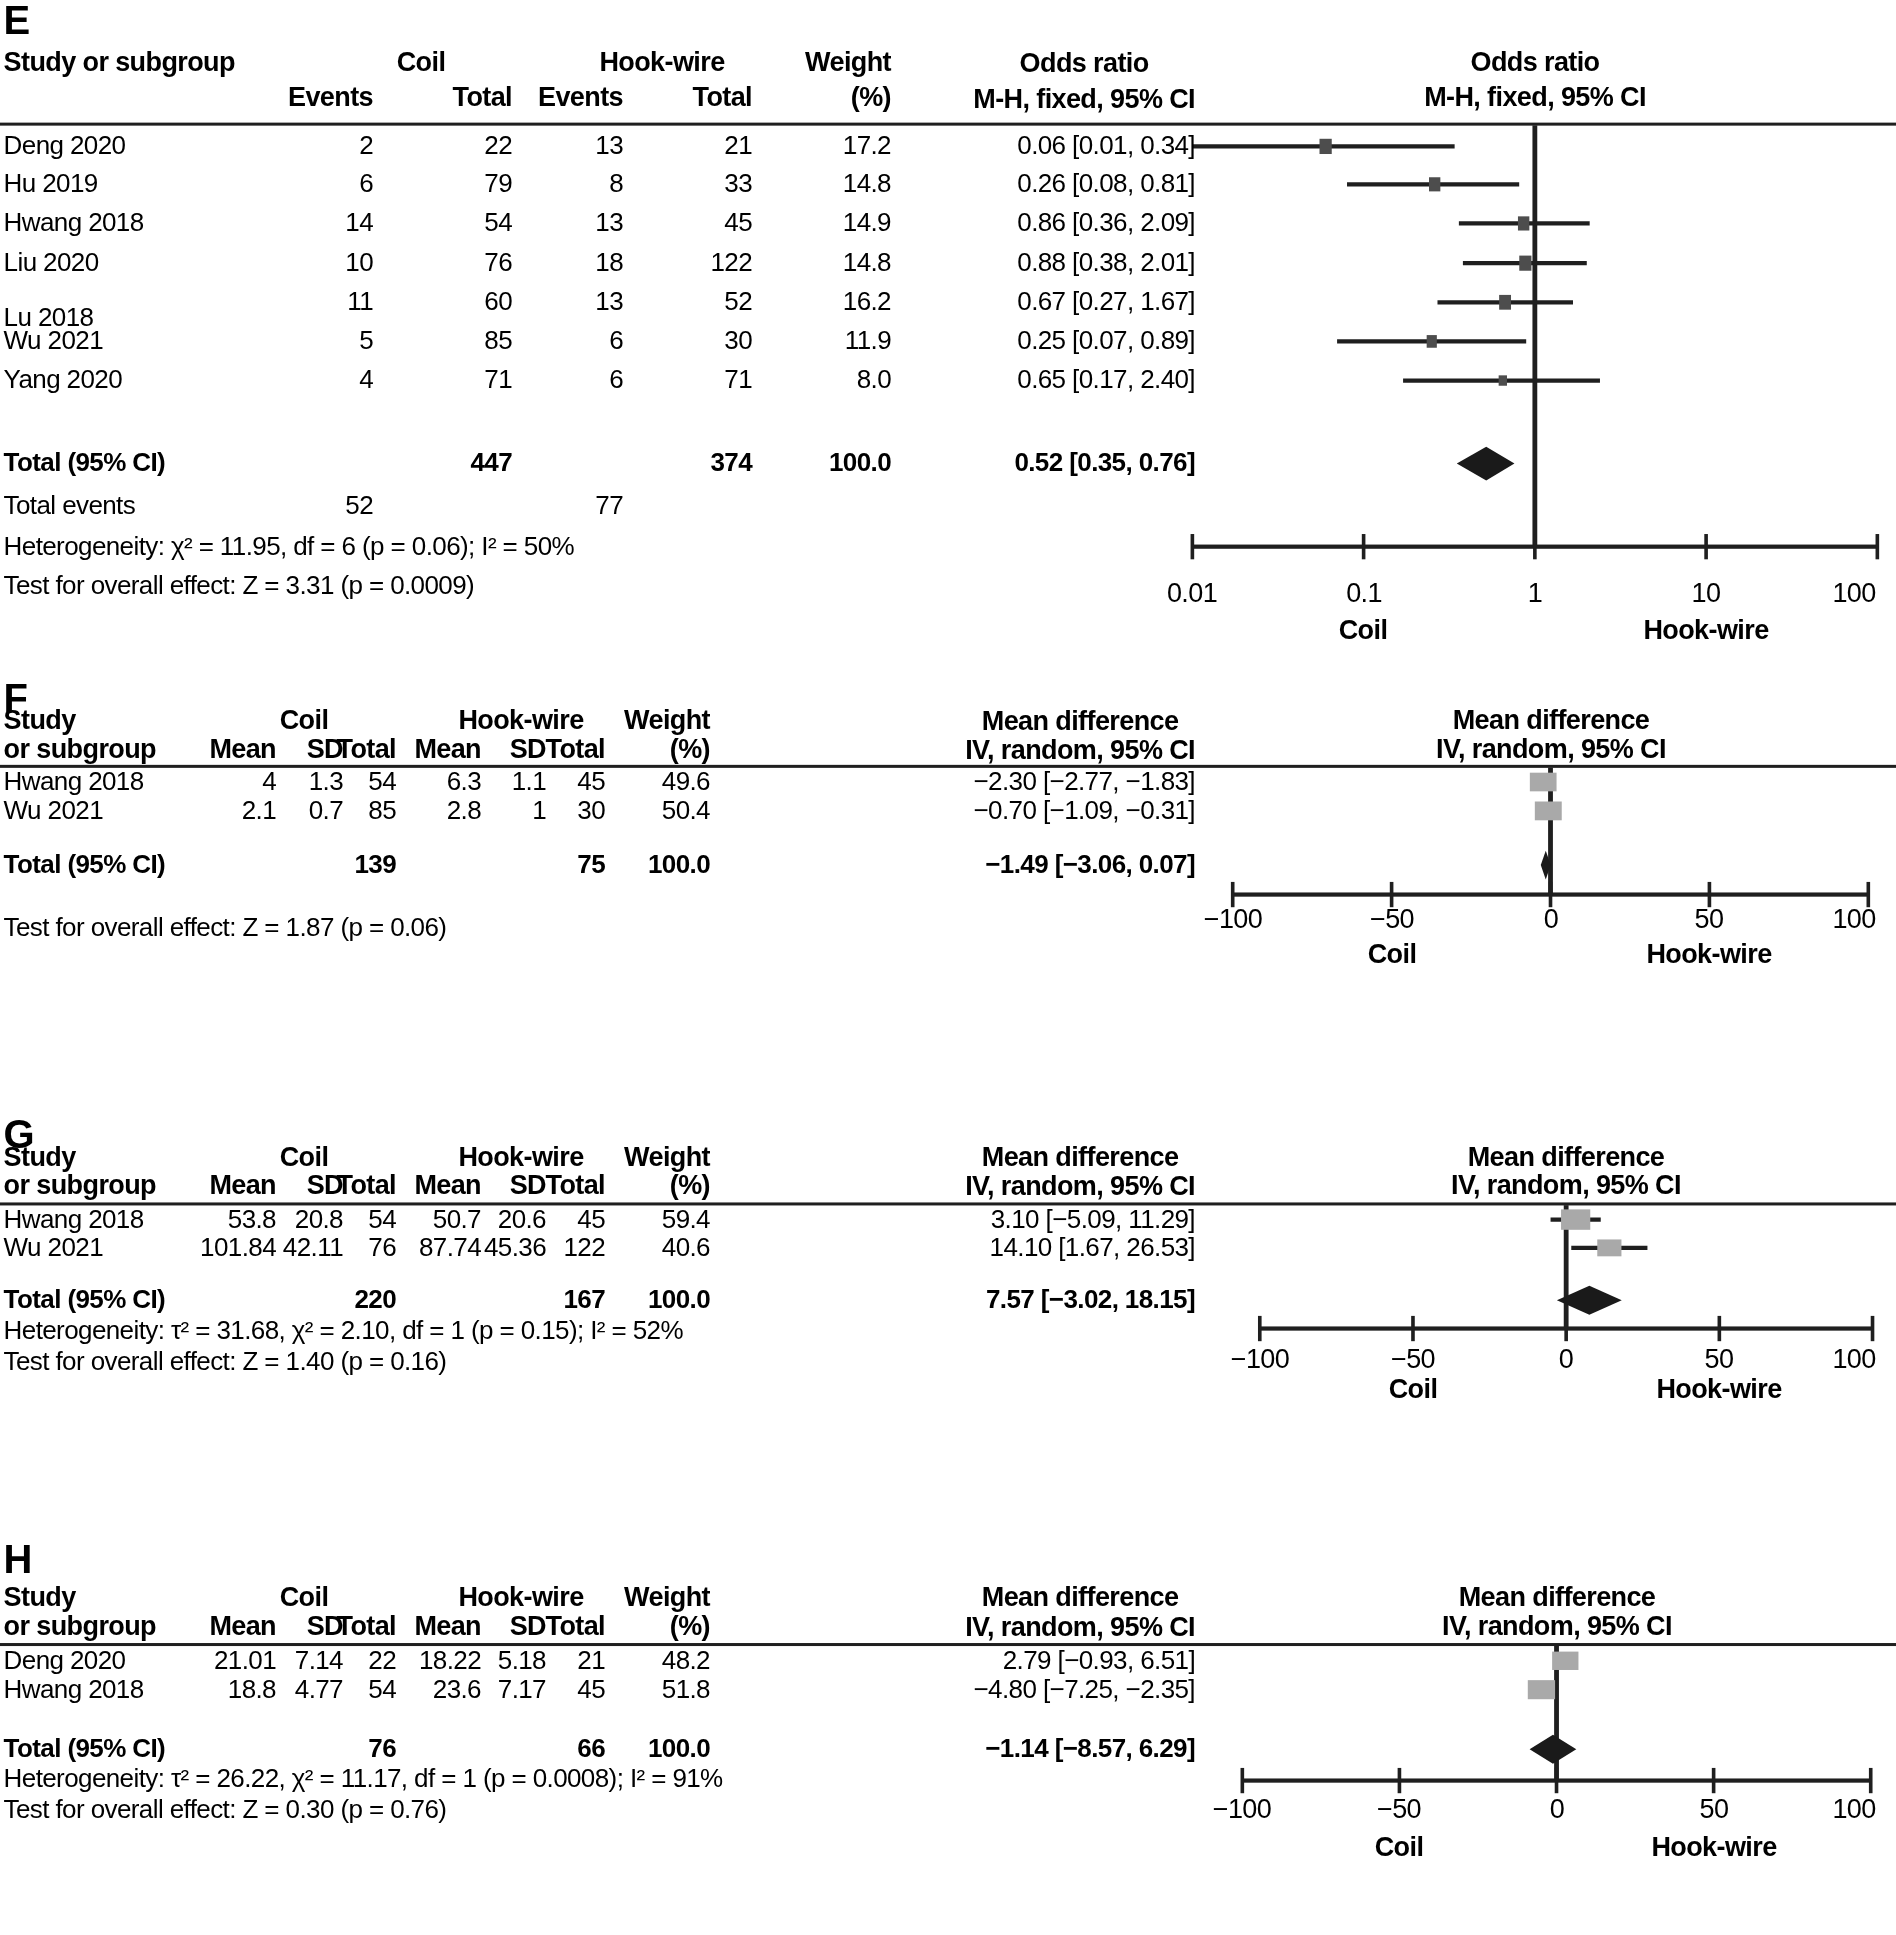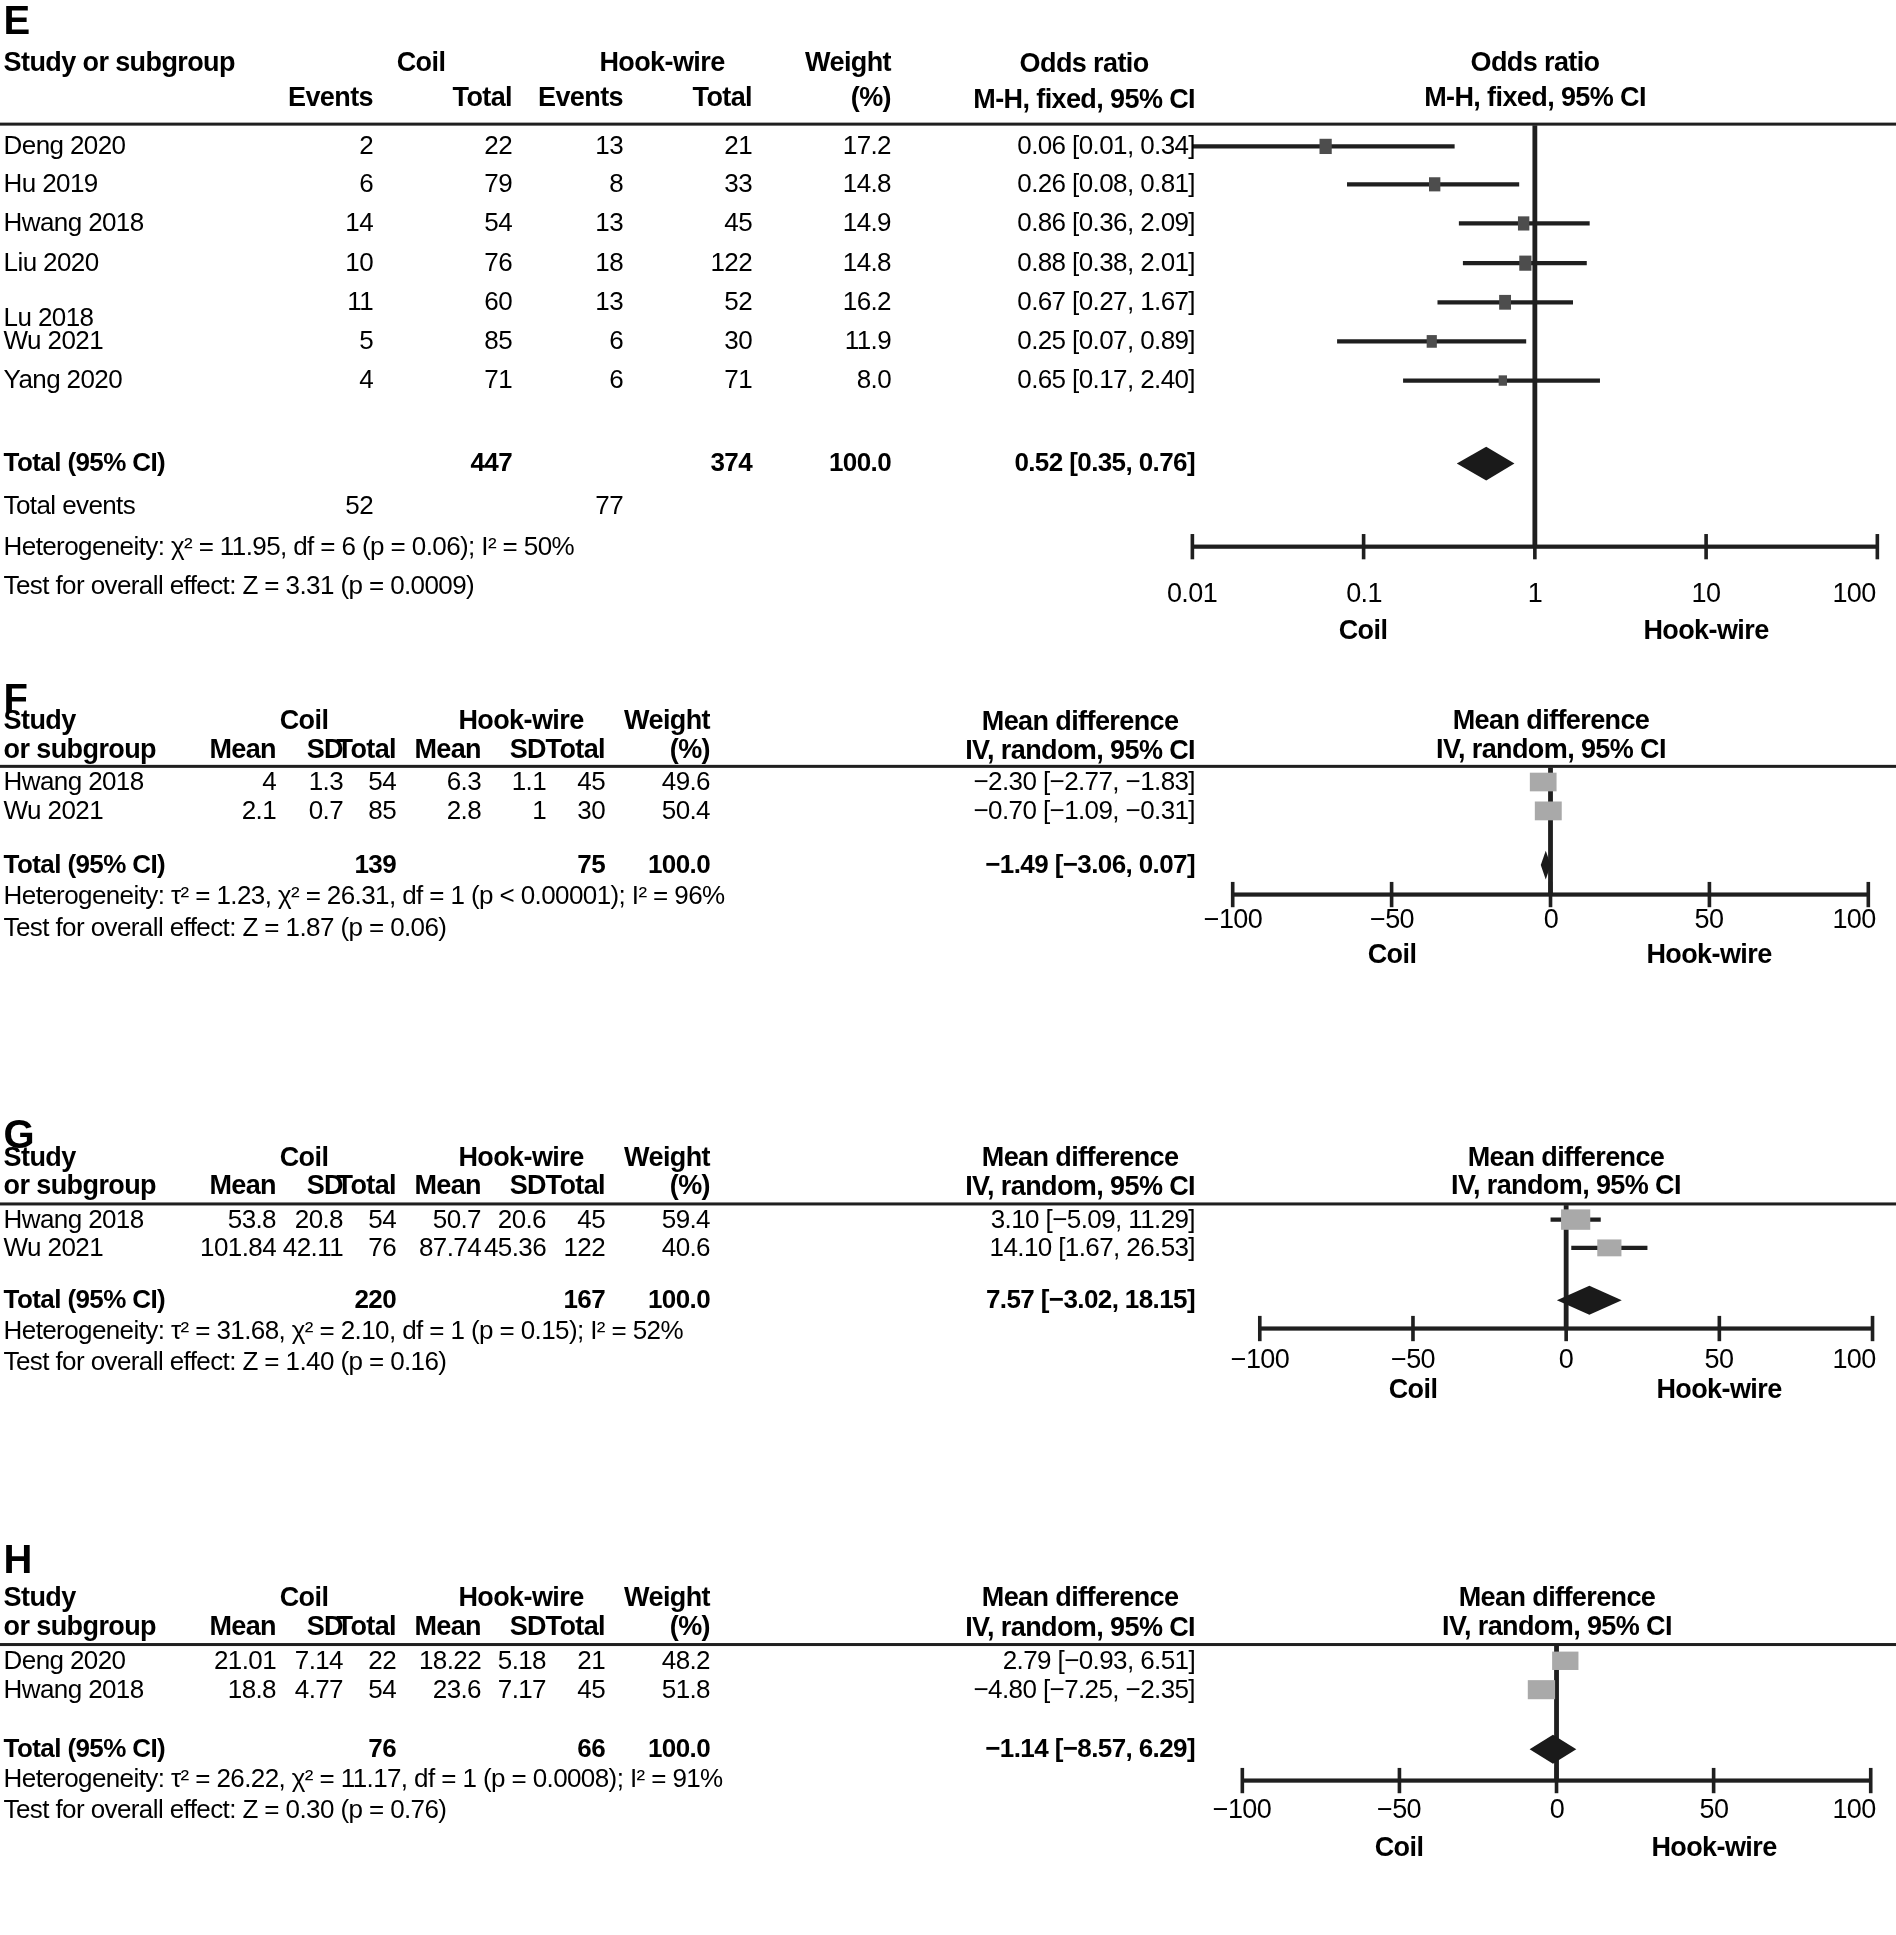--- a/index.html
+++ b/index.html
@@ -198,21 +198,20 @@
     <div class="t" style="top: 811px; right: 1415px; transform: translateY(-52%);">2.8</div>
     <div class="t" style="top: 811px; right: 1350px; transform: translateY(-52%);">1</div>
     <div class="t" style="top: 811px; right: 1291px; transform: translateY(-52%);">30</div>
     <div class="t" style="top: 811px; right: 1186px; transform: translateY(-52%);">50.4</div>
     <div class="t" style="top: 811px; right: 701px; transform: translateY(-52%);">−0.70 [−1.09, −0.31]</div>
     <div class="t b" style="top: 865px; left: 3.6px; transform: translateY(-52%);">Total (95% CI)</div>
     <div class="t b" style="top: 865px; right: 1500px; transform: translateY(-52%);">139</div>
     <div class="t b" style="top: 865px; right: 1291px; transform: translateY(-52%);">75</div>
     <div class="t b" style="top: 865px; right: 1186px; transform: translateY(-52%);">100.0</div>
     <div class="t b" style="top: 865px; right: 701px; transform: translateY(-52%);">−1.49 [−3.06, 0.07]</div>
-    <div class="t" style="top: 896px; left: 3.6px; transform: translateY(-52%);">Heterogeneity: τ² = 1.23, χ² = 26.31, df = 1 (p &lt; 0.00001); I² = 96%</div>
     <div class="t" style="top: 928px; left: 3.6px; transform: translateY(-52%);">Test for overall effect: Z = 1.87 (p = 0.06)</div>
     <div class="t hdr" style="top: 920px; left: 1233px; transform: translate(-50%, -52%);">−100</div>
     <div class="t hdr" style="top: 920px; left: 1392px; transform: translate(-50%, -52%);">−50</div>
     <div class="t hdr" style="top: 920px; left: 1551px; transform: translate(-50%, -52%);">0</div>
     <div class="t hdr" style="top: 920px; left: 1709px; transform: translate(-50%, -52%);">50</div>
     <div class="t hdr" style="top: 920px; left: 1854px; transform: translate(-50%, -52%);">100</div>
     <div class="t b hdr" style="top: 955px; left: 1392px; transform: translate(-50%, -52%);">Coil</div>
     <div class="t b hdr" style="top: 955px; left: 1709px; transform: translate(-50%, -52%);">Hook-wire</div>
     <div class="t letter" style="top: 1135px; left: 3.6px; transform: translateY(-52%);">G</div>
     <div class="t b hdr" style="top: 1158px; left: 3.6px; transform: translateY(-52%);">Study</div>

